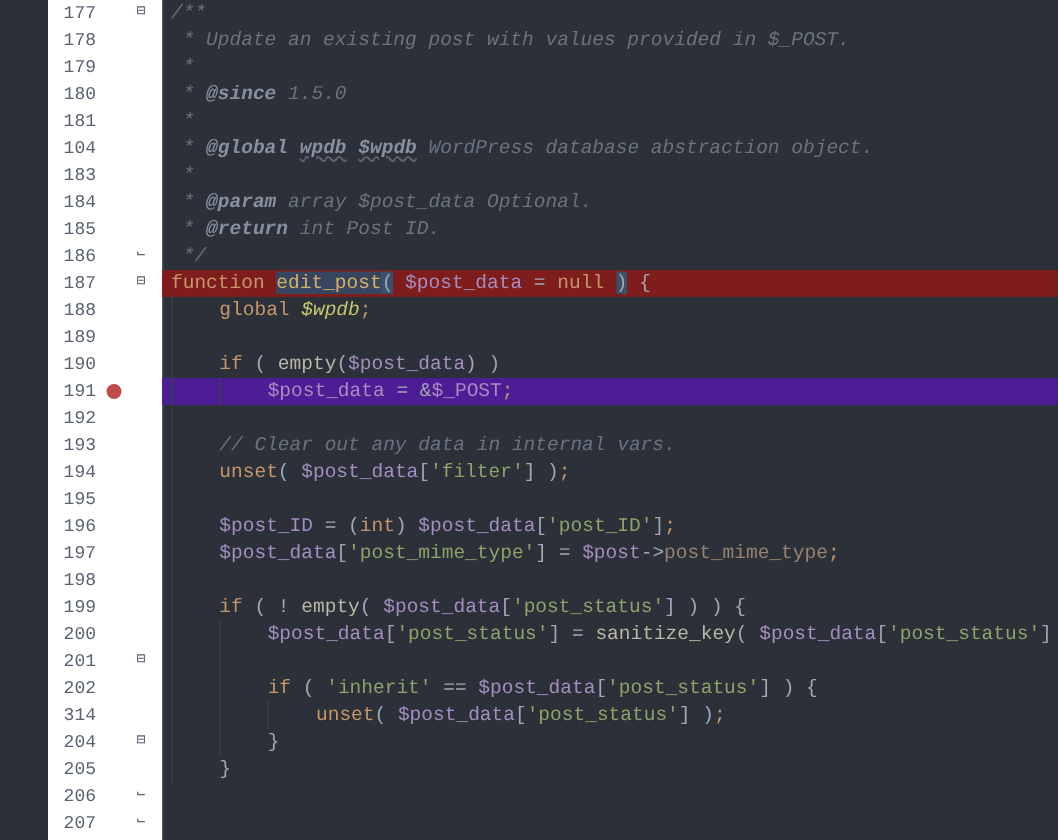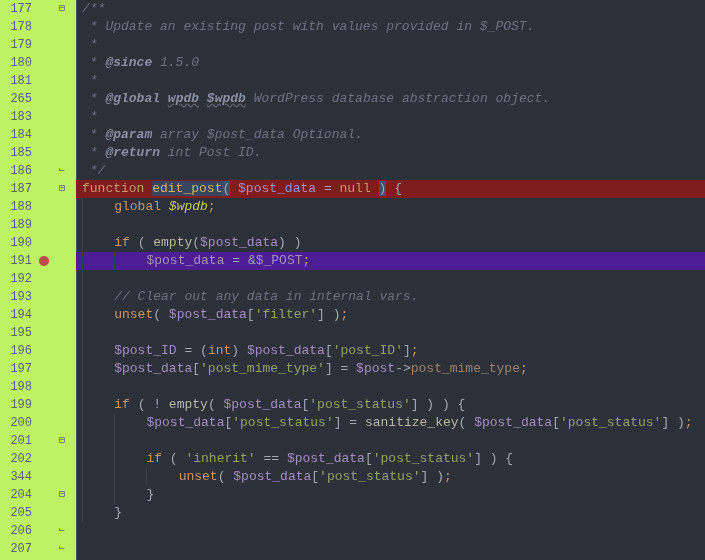--- a/index.html
+++ b/index.html
@@ -8,24 +8,25 @@
     font-family: 'Menlo', 'Consolas', 'Courier New', monospace;
     font-size: 13px;
     line-height: 18px;
     width: 705px;
     height: 560px;
     overflow: hidden;
     color: #a0a8b4;
   }
   .editor { display: flex; height: 100%; }
   .gutter {
-    background: #bef264;
+    background: #ffffff;
     width: 76px;
     flex-shrink: 0;
     user-select: none;
+    margin-left: 32px;
   }
   .gutter-row {
     display: flex;
     align-items: center;
     height: 18px;
   }
   .line-number {
     width: 36px;
     text-align: right;
     color: #5a6270;
@@ -112,21 +113,21 @@
         <div class="line-number">180</div>
         <div class="breakpoint-col"></div>
         <div class="fold-col"></div>
       </div>
       <div class="gutter-row">
         <div class="line-number">181</div>
         <div class="breakpoint-col"></div>
         <div class="fold-col"></div>
       </div>
       <div class="gutter-row">
-        <div class="line-number">265</div>
+        <div class="line-number">104</div>
         <div class="breakpoint-col"></div>
         <div class="fold-col"></div>
       </div>
       <div class="gutter-row">
         <div class="line-number">183</div>
         <div class="breakpoint-col"></div>
         <div class="fold-col"></div>
       </div>
       <div class="gutter-row">
         <div class="line-number">184</div>
@@ -225,21 +226,21 @@
         <div class="fold-col">
           <span>⊟</span>
         </div>
       </div>
       <div class="gutter-row">
         <div class="line-number">202</div>
         <div class="breakpoint-col"></div>
         <div class="fold-col"></div>
       </div>
       <div class="gutter-row">
-        <div class="line-number">344</div>
+        <div class="line-number">314</div>
         <div class="breakpoint-col"></div>
         <div class="fold-col"></div>
       </div>
       <div class="gutter-row">
         <div class="line-number">204</div>
         <div class="breakpoint-col"></div>
         <div class="fold-col">
           <span>⊟</span>
         </div>
       </div>

